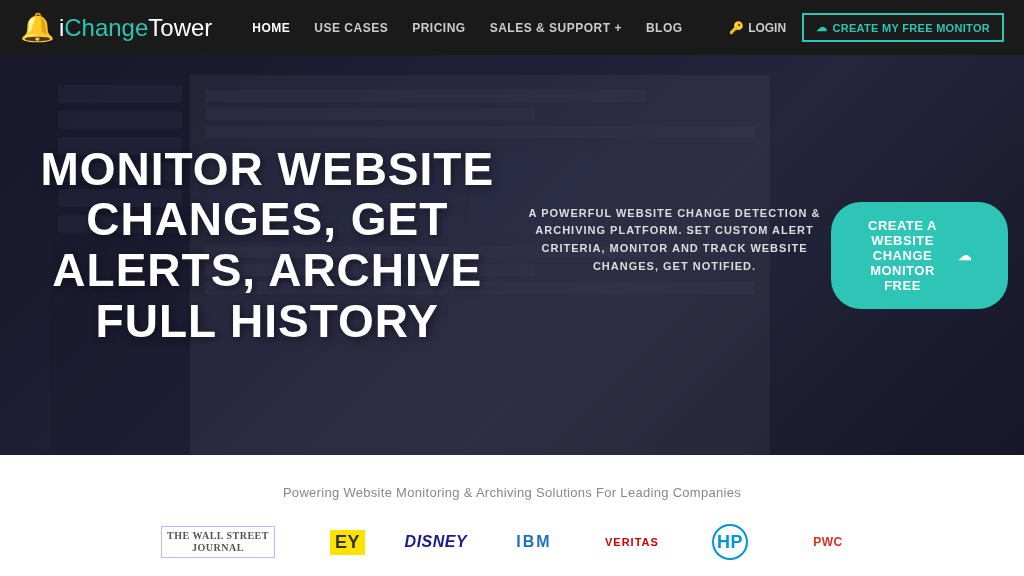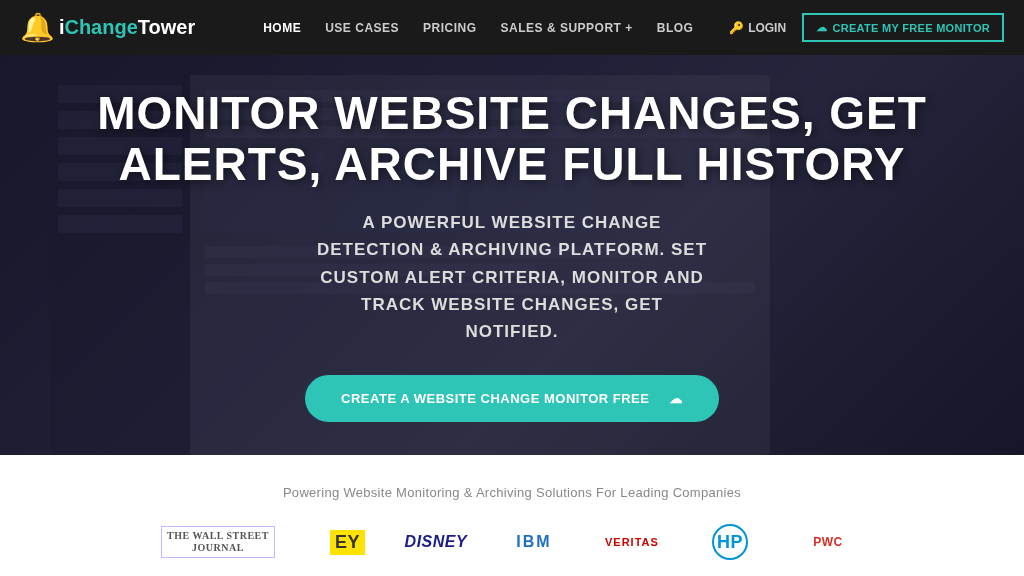--- a/index.html
+++ b/index.html
@@ -20,40 +20,40 @@
       align-items: center;
       margin-right: 40px;
       text-decoration: none;
     }
     .logo-icon {
       color: #2ec4b6;
       font-size: 28px;
       margin-right: 4px;
     }
     .logo-text {
-      font-size: 20px;
-      font-weight: bold;
+      font-size: 24px;
+      font-weight: normal;
       color: white;
     }
     .logo-text span { color: #2ec4b6; }
     .nav-links {
       display: flex;
       align-items: center;
       gap: 24px;
       flex: 1;
     }
     .nav-link {
       color: #ccc;
       text-decoration: none;
       font-size: 12px;
       font-weight: 600;
       text-transform: uppercase;
       letter-spacing: 0.5px;
     }
-    .nav-link.active { color: white; margin-left: 28px; }
+    .nav-link.active { color: white; }
     .nav-right {
       display: flex;
       align-items: center;
       gap: 16px;
     }
     .login-btn {
       color: #ccc;
       text-decoration: none;
       font-size: 12px;
       font-weight: 600;
@@ -150,39 +150,38 @@
       position: absolute;
       inset: 0;
       background: rgba(20, 20, 40, 0.55);
     }
 
     
     .hero-content {
       position: relative;
       z-index: 5;
       display: flex;
-      flex-direction: column;
       align-items: center;
       justify-content: center;
       height: 100%;
       text-align: center;
       padding: 0 16px;
     }
     .hero-title {
       font-size: 46px;
       font-weight: 900;
       color: white;
       text-transform: uppercase;
       line-height: 1.1;
       letter-spacing: 1px;
       margin-bottom: 20px;
       text-shadow: 2px 2px 8px rgba(0,0,0,0.5);
     }
     .hero-subtitle {
-      font-size: 17px;
+      font-size: 11px;
       font-weight: 600;
       color: #ddd;
       text-transform: uppercase;
       letter-spacing: 1px;
       line-height: 1.6;
       max-width: 400px;
       margin-bottom: 30px;
     }
     .hero-cta {
       background: #2ec4b6;

